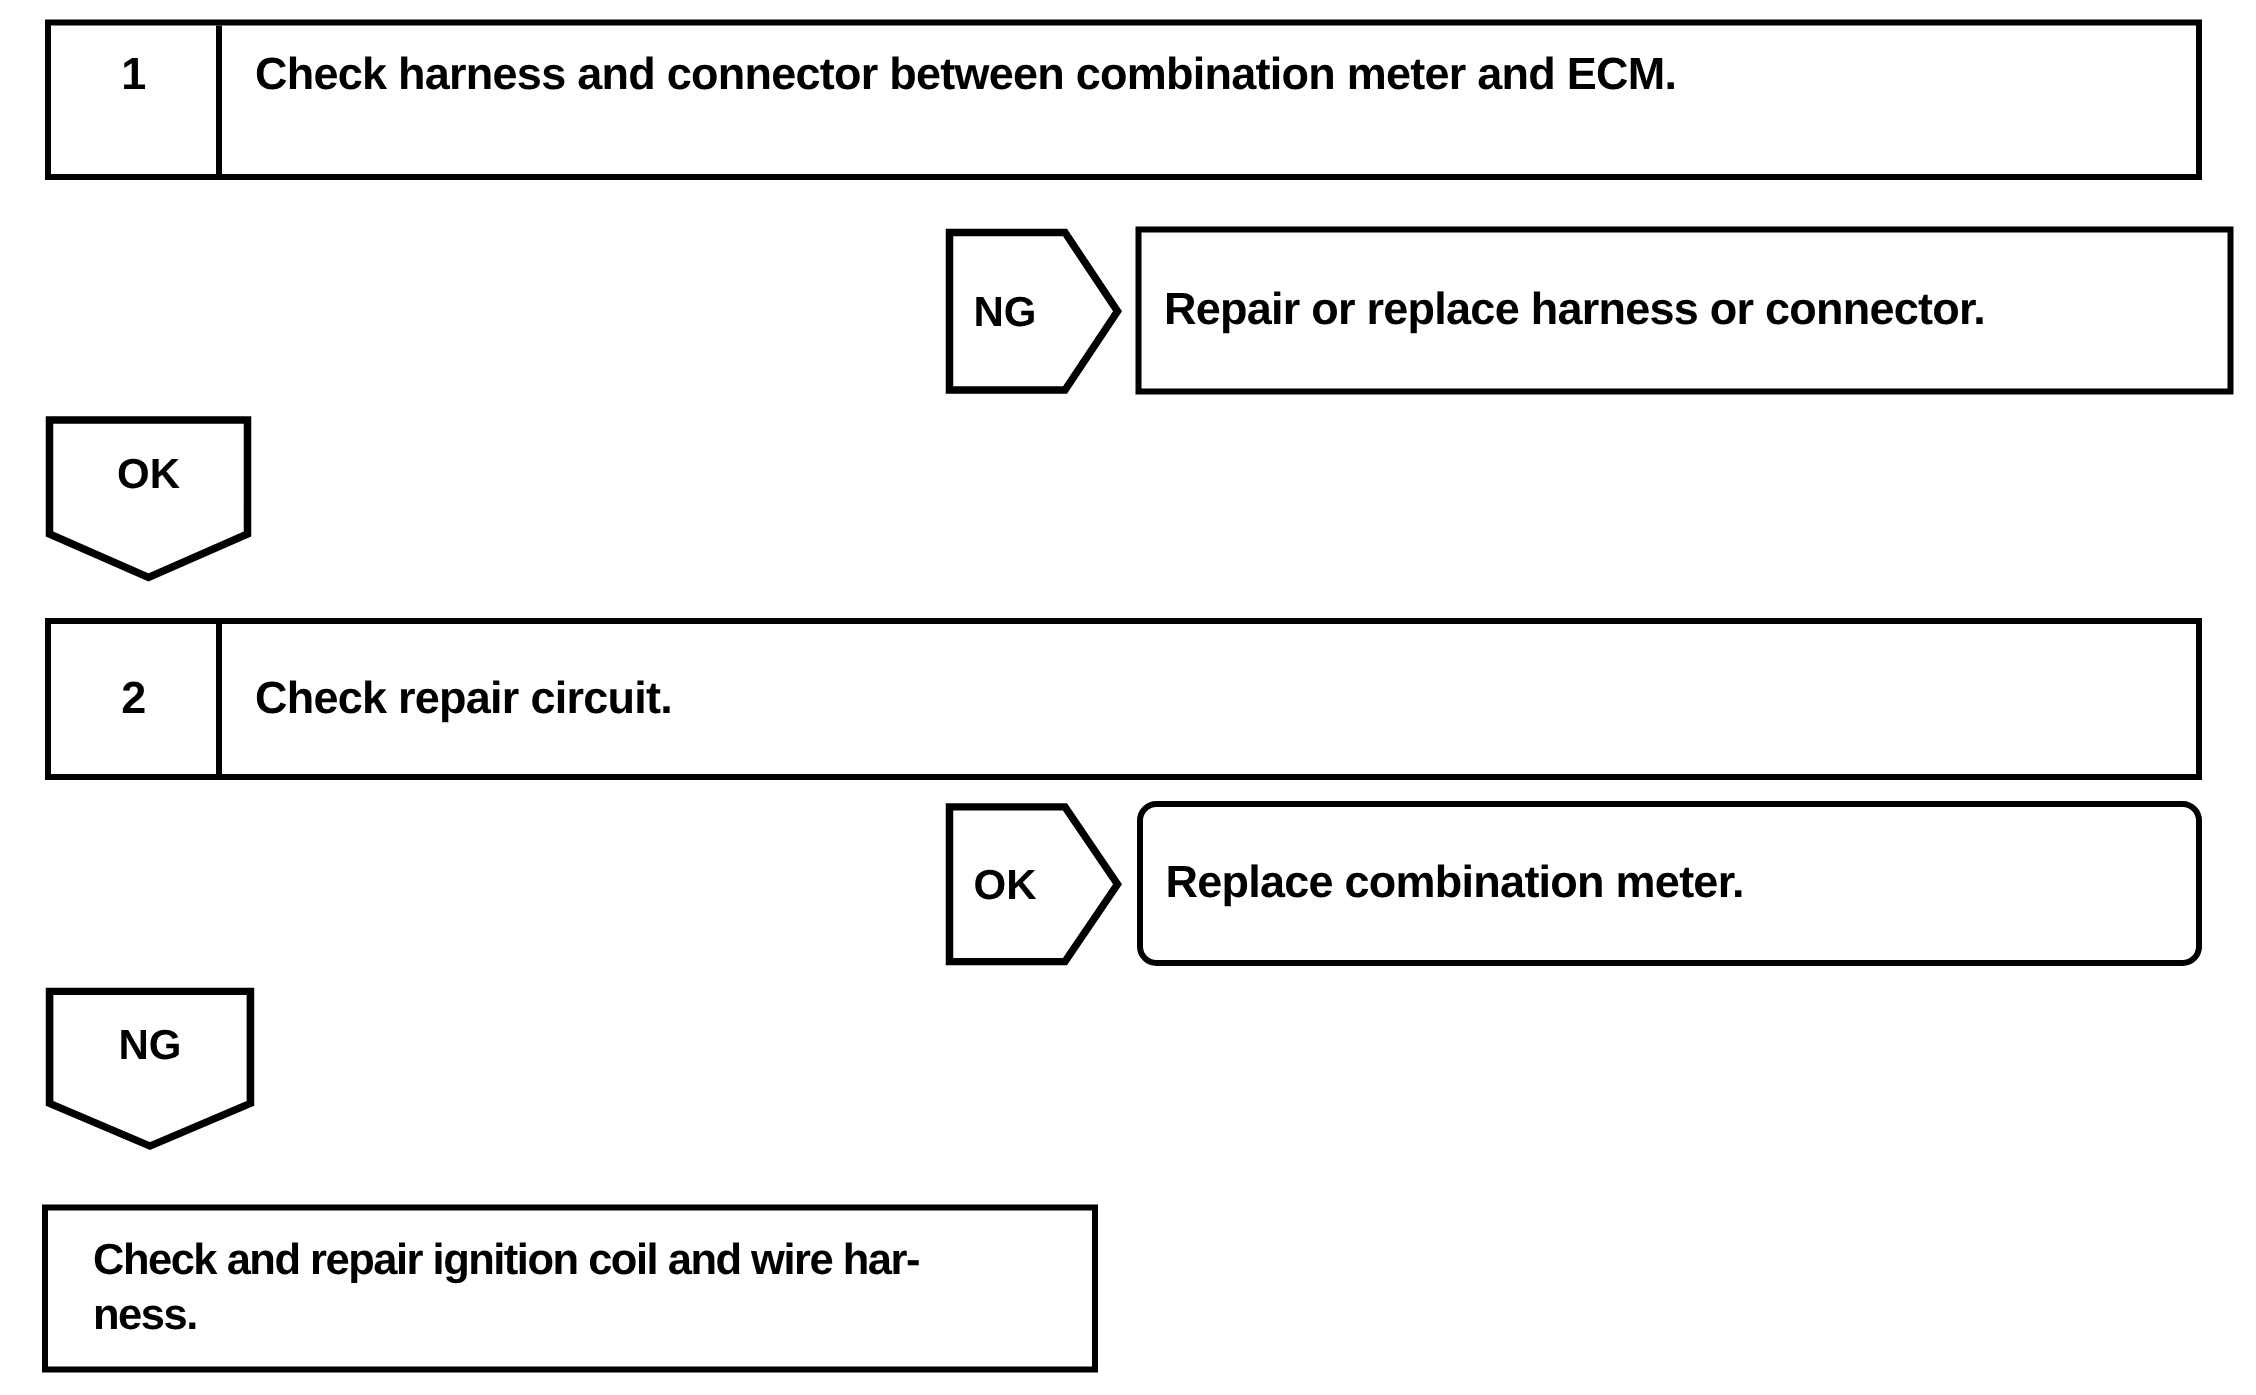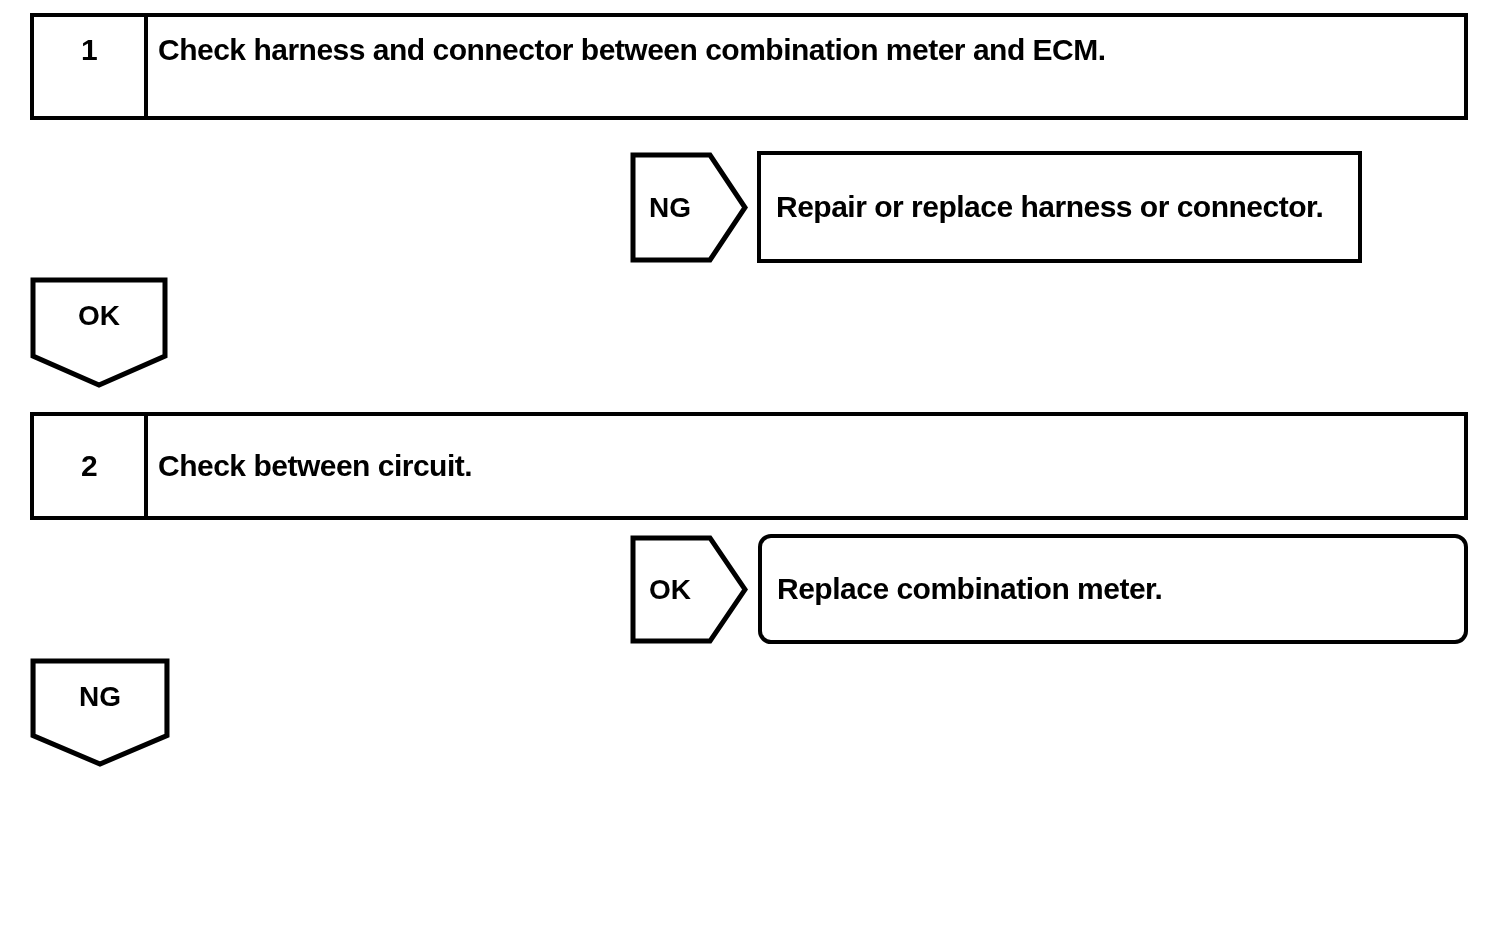--- a/index.html
+++ b/index.html
@@ -37,21 +37,21 @@
     border-right: 4px solid var(--line, #000);
     box-sizing: border-box;
     display: flex;
     justify-content: center;
     align-items: center;
   }
   .title-cell {
     flex: 1 1 auto;
     display: flex;
     align-items: center;
-    padding-left: 10px;
+    padding-left: 22px;
     white-space: nowrap;
   }
   .step-box.top-aligned .num-cell,
   .step-box.top-aligned .title-cell {
     align-items: flex-start;
     padding-top: 16px;
   }
   .action-box {
     position: absolute;
     border: 4px solid var(--line, #000);
@@ -135,37 +135,37 @@
     </div>
   </div>
 
   <div class="arrow arrow-right" style="left:630px; top:152px; width:118px; height:111px;">
     <svg viewBox="0 0 118 111" preserveAspectRatio="none">
       <polygon points="3,3 80,3 115,55.5 80,108 3,108"></polygon>
     </svg>
     <span class="arrow-label">NG</span>
   </div>
 
-  <div class="action-box" style="left:757px; top:151px; width:605px; height:112px;">
+  <div class="action-box" style="left:757px; top:151px; width:732px; height:112px;">
     <span>Repair or replace harness or connector.</span>
   </div>
 
   <div class="arrow arrow-down" style="left:30px; top:277px; width:138px; height:111px;">
     <svg viewBox="0 0 138 111" preserveAspectRatio="none">
       <polygon points="3,3 135,3 135,79 69,108 3,79"></polygon>
     </svg>
     <span class="arrow-label">OK</span>
   </div>
 
   <div class="step-box" style="left:30px; top:412px; width:1438px; height:108px;">
     <div class="num-cell">
       <span>2</span>
     </div>
     <div class="title-cell">
-      <span>Check between circuit.</span>
+      <span>Check repair circuit.</span>
     </div>
   </div>
 
   <div class="arrow arrow-right" style="left:630px; top:535px; width:118px; height:109px;">
     <svg viewBox="0 0 118 111" preserveAspectRatio="none">
       <polygon points="3,3 80,3 115,55.5 80,108 3,108"></polygon>
     </svg>
     <span class="arrow-label">OK</span>
   </div>
 
@@ -173,14 +173,18 @@
     <span>Replace combination meter.</span>
   </div>
 
   <div class="arrow arrow-down" style="left:30px; top:658px; width:140px; height:109px;">
     <svg viewBox="0 0 138 111" preserveAspectRatio="none">
       <polygon points="3,3 135,3 135,79 69,108 3,79"></polygon>
     </svg>
     <span class="arrow-label">NG</span>
   </div>
 
+  <div class="final-box">
+    <span class="line">Check and repair ignition coil and wire har-</span>
+    <span class="line">ness.</span>
+  </div>
 
 </div>
 
 </body></html>

